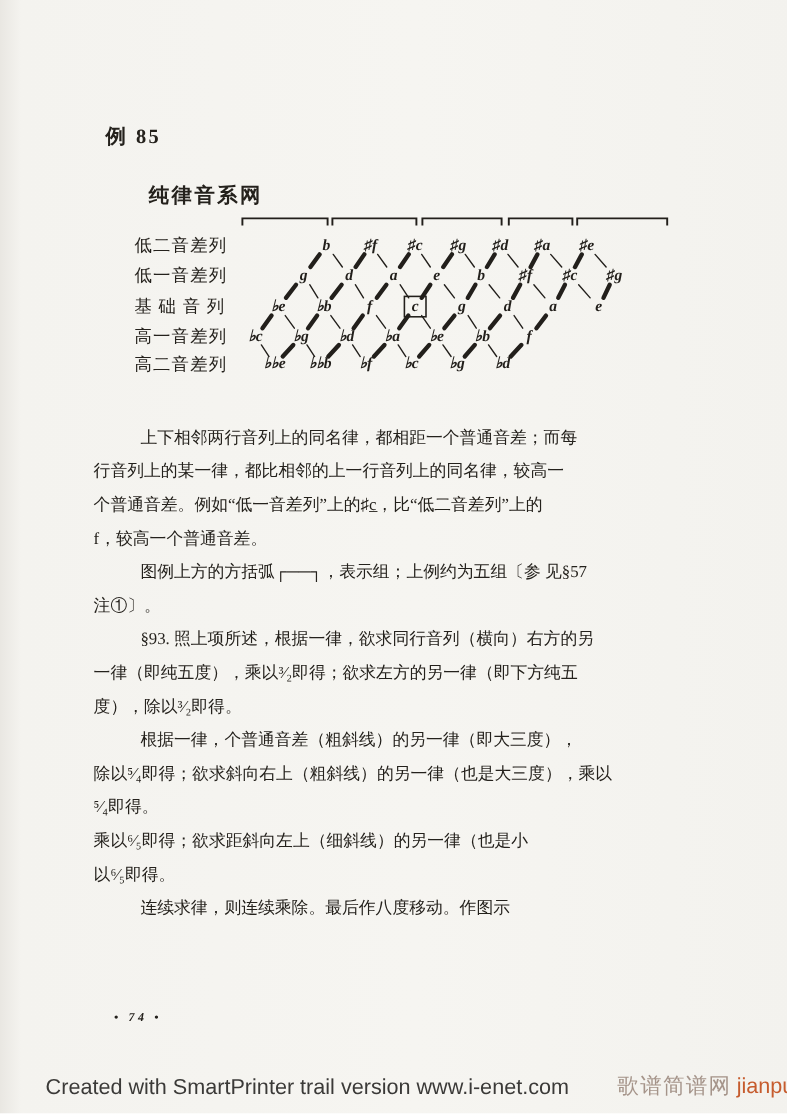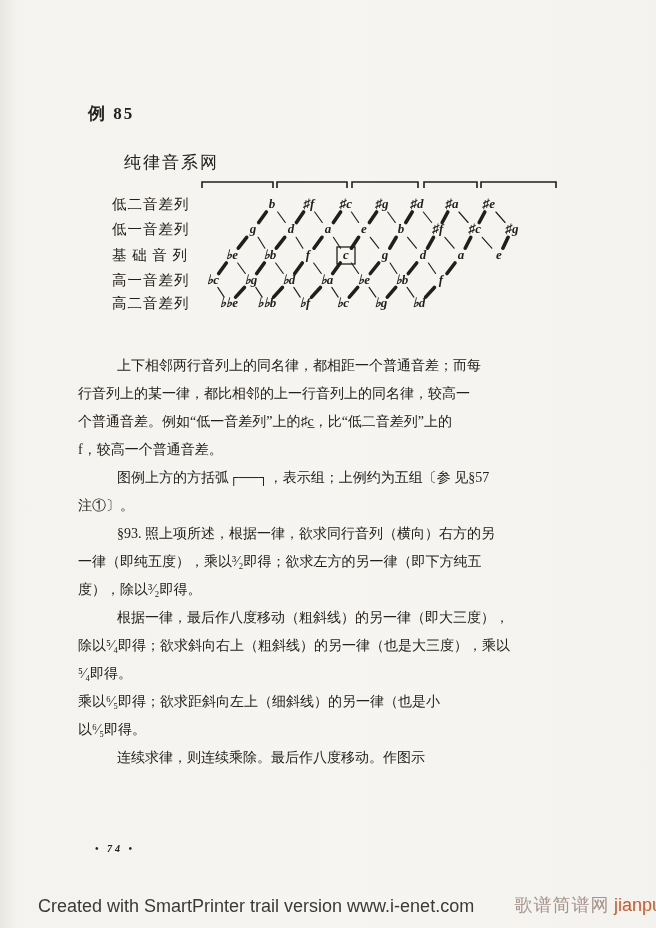--- a/index.html
+++ b/index.html
@@ -2,21 +2,21 @@
 <html><head>
 <meta charset="utf-8">
 <style>
   html,body { margin:0; padding:0; }
   .page {
     position:relative; width:656px; height:928px; overflow:hidden;
     background:linear-gradient(90deg,#e9e7e2 0,#f4f3ef 2.5%,#f6f5f1 50%,#f3f2ee 96%,#e7e5e0 100%);
     font-family:"Liberation Serif", serif; color:#24211c;padding-left:36px;
   }
   .example-label{ position:absolute; left:88px; top:102px; font-size:17px; font-weight:bold; letter-spacing:2px; }
-  .diagram-title{ position:absolute; left:124px; top:151px; font-size:17px; font-weight:normal; letter-spacing:2px; }
+  .diagram-title{ position:absolute; left:124px; top:151px; font-size:17px; font-weight:bold; letter-spacing:2px; }
   .row-label{ position:absolute; left:112px; font-size:14.5px; font-weight:normal; white-space:nowrap; letter-spacing:1px; }
   .lattice-svg{ position:absolute; left:0; top:0; }
   .lattice-svg text{ font-family:"Liberation Serif",serif; font-style:italic; font-weight:700; font-size:13px; fill:#221f1b; }
   .body-text{ position:absolute; left:78px; top:352px; width:560px; font-size:14px; line-height:28px; }
   .body-text .line{ height:28px; white-space:nowrap; }
   .body-text .line.indent{ padding-left:39px; }
   .page-num{ position:absolute; left:95px; top:843px; font-size:10px; font-weight:bold; font-style:italic; letter-spacing:3px;text-align:center; }
   .footer-left{ position:absolute; left:38px; top:896px; font-family:"Liberation Sans",sans-serif; font-size:18px; color:#3b3a38; }
   .footer-right{ position:absolute; right:6px; top:893px; font-size:18px; white-space:nowrap; }
   .footer-right .cn{ color:#a5948a; letter-spacing:1px; }
@@ -139,21 +139,21 @@
   <div class="body-text">
       <div class="line indent">上下相邻两行音列上的同名律，都相距一个普通音差；而每</div>
       <div class="line">行音列上的某一律，都比相邻的上一行音列上的同名律，较高一</div>
       <div class="line">个普通音差。例如“低一音差列”上的♯c̲，比“低二音差列”上的</div>
       <div class="line">f，较高一个普通音差。</div>
       <div class="line indent">图例上方的方括弧┌──┐，表示组；上例约为五组〔参 见§57</div>
       <div class="line">注①〕。</div>
       <div class="line indent">§93. 照上项所述，根据一律，欲求同行音列（横向）右方的另</div>
       <div class="line">一律（即纯五度），乘以³⁄₂即得；欲求左方的另一律（即下方纯五</div>
       <div class="line">度），除以³⁄₂即得。</div>
-      <div class="line indent">根据一律，最后作八度移动（粗斜线）的另一律（即大三度），</div>
+      <div class="line indent">根据一律，个普通音差（粗斜线）的另一律（即大三度），</div>
       <div class="line">除以⁵⁄₄即得；欲求斜向右上（粗斜线）的另一律（也是大三度），乘以</div>
       <div class="line">⁵⁄₄即得。</div>
       <div class="line">乘以⁶⁄₅即得；欲求距斜向左上（细斜线）的另一律（也是小</div>
       <div class="line">以⁶⁄₅即得。</div>
       <div class="line indent">连续求律，则连续乘除。最后作八度移动。作图示</div>
     </div>
 
   <div class="page-num">• 74 •</div>
 
   <div class="footer-left">Created with SmartPrinter trail version www.i-enet.com</div>

